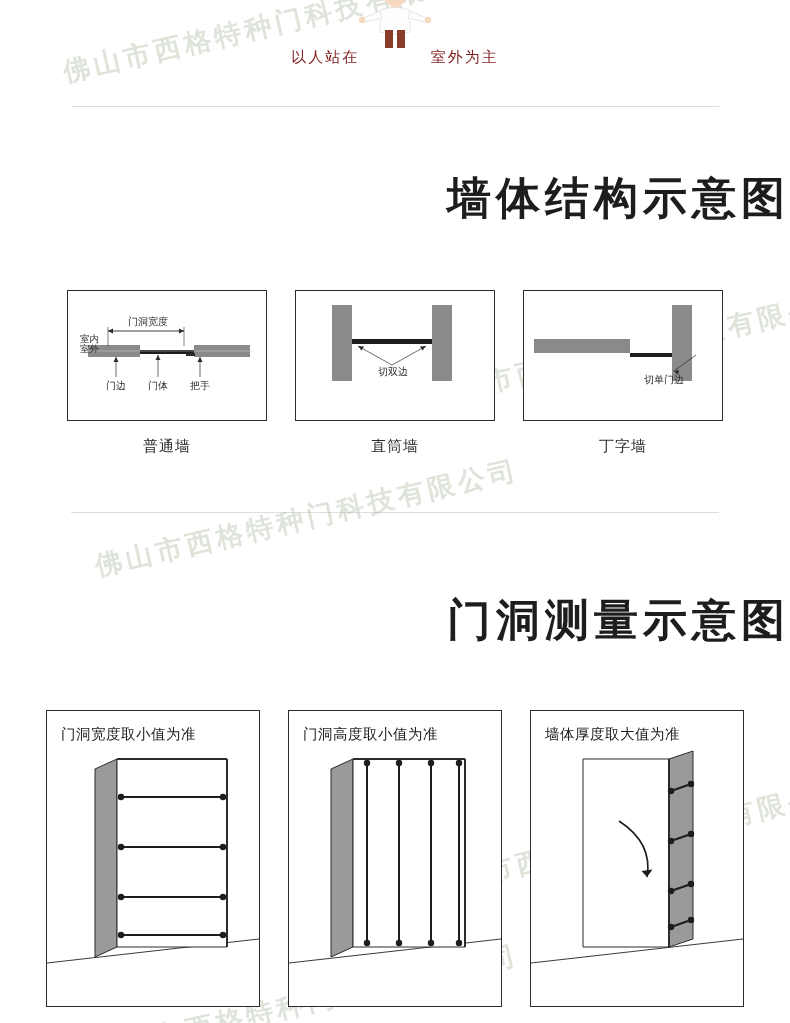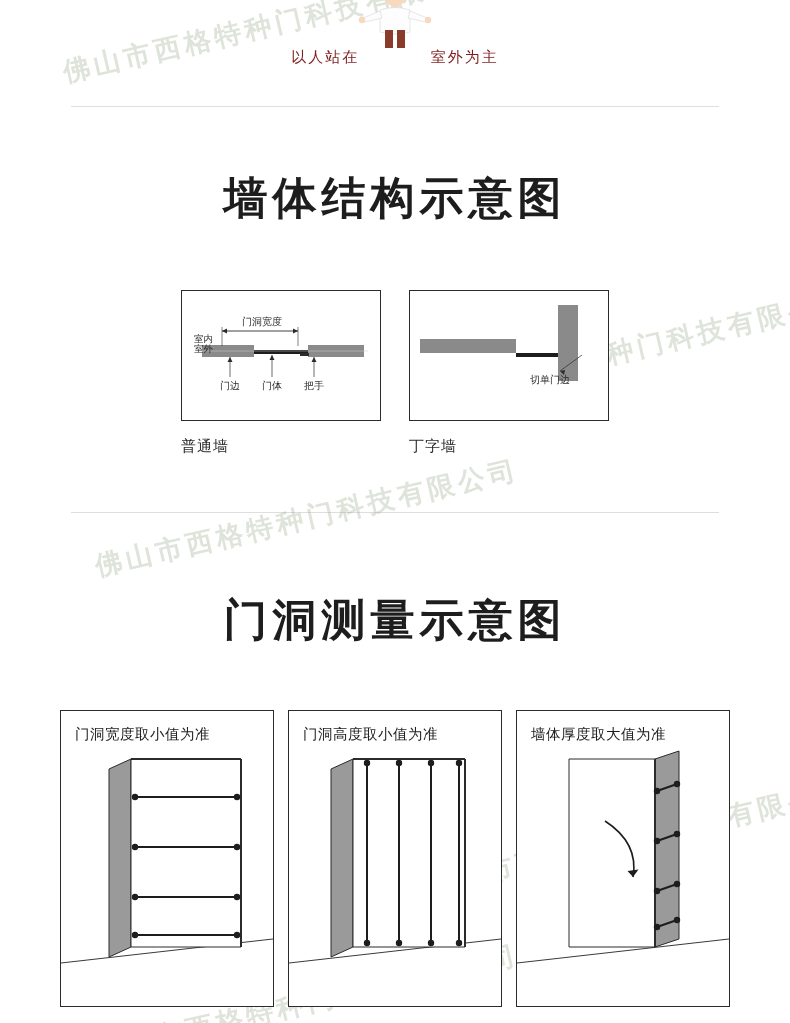--- a/index.html
+++ b/index.html
@@ -63,21 +63,21 @@
 
   .divider {
     width: 648px;
     height: 1px;
     background: #dedede;
     margin: 0 auto;
   }
 
   
   .section-title {
-    text-align: center;
+    text-align: right;
     font-size: 44px;
     font-weight: bold;
     letter-spacing: 5px;
     color: #1d1d1d;
     font-family: "DejaVu Sans", sans-serif;
   }
   .s1-title { margin-top: 62px; }
   .s2-title { margin-top: 78px; }
 
   
@@ -90,41 +90,41 @@
   .wall-item { width: 200px; }
   .wall-box {
     width: 198px;
     height: 129px;
     border: 1px solid #2b2b2b;
     position: relative;
     background: #fff;
     overflow: hidden;
   }
   .wall-label {
-    text-align: left;
+    text-align: center;
     font-size: 15px;
     margin-top: 16px;
     color: #2b2b2b;
     letter-spacing: 1px;
     font-family: "DejaVu Sans", sans-serif;
   }
   .tiny {
     position: absolute;
     font-size: 10px;
     color: #2b2b2b;
     font-family: "DejaVu Sans", sans-serif;
     white-space: nowrap;
   }
   .tiny9 { font-size: 9.5px; }
 
   
   .measure-row {
     display: flex;
     justify-content: center;
-    gap: 14px;
+    gap: 28px;
     margin-top: 60px;
   }
   .measure-box {
     width: 212px;
     height: 295px;
     border: 1px solid #2b2b2b;
     position: relative;
     background: #fff;
     overflow: hidden;
   }
@@ -210,20 +210,36 @@
       <div class="tiny tiny9" style="left:12px; top:42px;">室内</div>
       <div class="tiny tiny9" style="left:12px; top:52px;">室外</div>
       <div class="tiny" style="left:60px; top:24px;">门洞宽度</div>
       <div class="tiny" style="left:38px; top:88px;">门边</div>
       <div class="tiny" style="left:80px; top:88px;">门体</div>
       <div class="tiny" style="left:122px; top:88px;">把手</div>
     </div>
     <div class="wall-label">普通墙</div>
   </div>
 
+  <div class="wall-item">
+    <div class="wall-box">
+      <svg width="198" height="129" viewBox="0 0 198 129">
+        <rect x="36" y="14" width="20" height="76" fill="#8a8a8a"></rect>
+        <rect x="136" y="14" width="20" height="76" fill="#8a8a8a"></rect>
+        <rect x="56" y="48" width="80" height="5" fill="#1d1d1d"></rect>
+
+        <line x1="96" y1="74" x2="62" y2="55" stroke="#2b2b2b" stroke-width="0.7"></line>
+        <path d="M62 55 l6 0.5 l-2.5 4 z" fill="#2b2b2b"></path>
+        <line x1="96" y1="74" x2="130" y2="55" stroke="#2b2b2b" stroke-width="0.7"></line>
+        <path d="M130 55 l-6 0.5 l2.5 4 z" fill="#2b2b2b"></path>
+      </svg>
+      <div class="tiny" style="left:82px; top:74px;">切双边</div>
+    </div>
+    <div class="wall-label">直筒墙</div>
+  </div>
 
   <div class="wall-item">
     <div class="wall-box">
       <svg width="198" height="129" viewBox="0 0 198 129">
 
         <rect x="10" y="48" width="96" height="14" fill="#8a8a8a"></rect>
 
         <rect x="148" y="14" width="20" height="76" fill="#8a8a8a"></rect>
 
         <rect x="106" y="62" width="42" height="4" fill="#1d1d1d"></rect>

